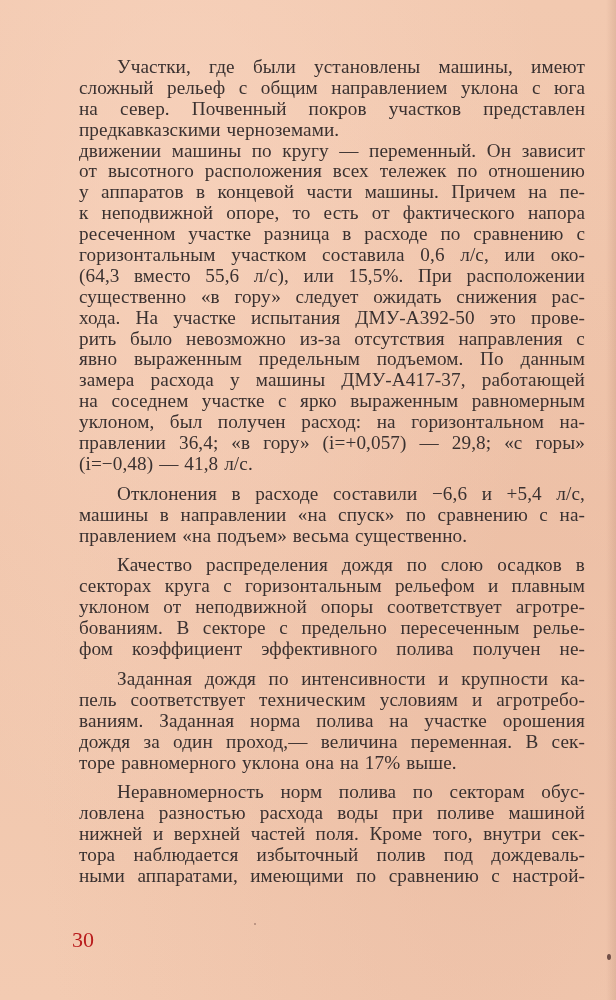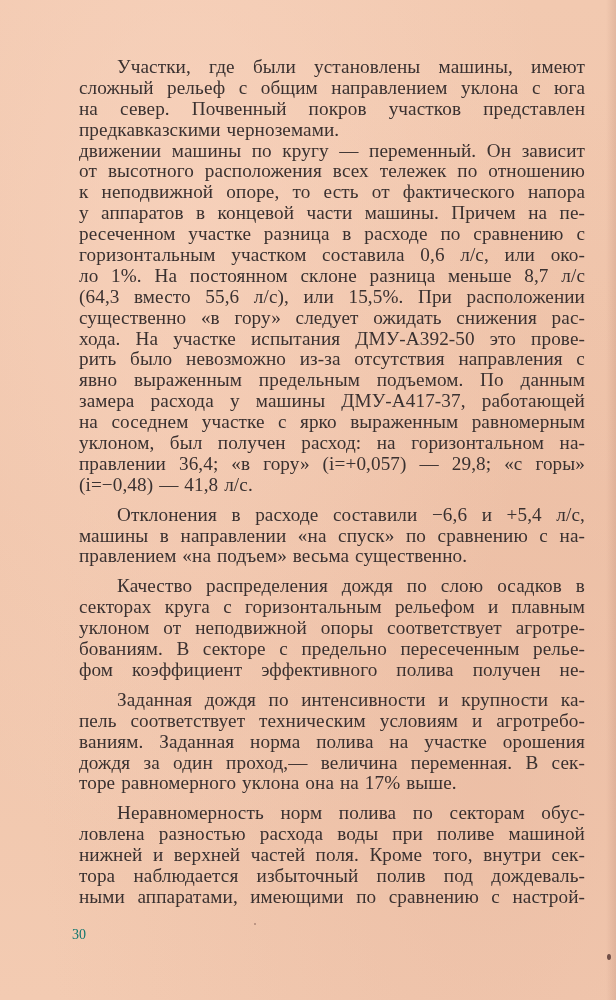--- a/index.html
+++ b/index.html
@@ -53,22 +53,22 @@
     .line.indent {
       padding-left: 38px;
     }
     .gap {
       height: 9px;
     }
     .page-number {
       position: absolute;
       left: 72px;
       top: 927px;
-      font-size: 14px;
-      color: #0f766e;
+      font-size: 22px;
+      color: #b91c1c;
     }
     .speck {
       position: absolute;
       border-radius: 50%;
       background: #6b4a44;
     }
     .edge-shadow {
       position: absolute;
       right: 0;
       top: 0;
@@ -86,25 +86,24 @@
     <div class="paragraph">
       <span class="line indent">Участки, где были установлены машины, имеют</span>
       <span class="line">сложный рельеф с общим направлением уклона с юга</span>
       <span class="line">на север. Почвенный покров участков представлен</span>
       <span class="line last">предкавказскими черноземами.</span>
     </div>
 
     <div class="paragraph">
       <span class="line">движении машины по кругу — переменный. Он зависит</span>
       <span class="line">от высотного расположения всех тележек по отношению</span>
+      <span class="line">у аппаратов в концевой части машины. Причем на пе-</span>
       <span class="line">к неподвижной опоре, то есть от фактического напора</span>
-      <span class="line">у аппаратов в концевой части машины. Причем на пе-</span>
       <span class="line">ресеченном участке разница в расходе по сравнению с</span>
       <span class="line">горизонтальным участком составила 0,6 л/с, или око-</span>
-      <span class="line">ло 1%. На постоянном склоне разница меньше 8,7 л/с</span>
       <span class="line">(64,3 вместо 55,6 л/с), или 15,5%. При расположении</span>
       <span class="line">существенно «в гору» следует ожидать снижения рас-</span>
       <span class="line">хода. На участке испытания ДМУ-А392-50 это прове-</span>
       <span class="line">рить было невозможно из-за отсутствия направления с</span>
       <span class="line">явно выраженным предельным подъемом. По данным</span>
       <span class="line">замера расхода у машины ДМУ-А417-37, работающей</span>
       <span class="line">на соседнем участке с ярко выраженным равномерным</span>
       <span class="line">уклоном, был получен расход: на горизонтальном на-</span>
       <span class="line">правлении 36,4; «в гору» (i=+0,057) — 29,8; «с горы»</span>
       <span class="line last">(i=−0,48) — 41,8 л/с.</span>

